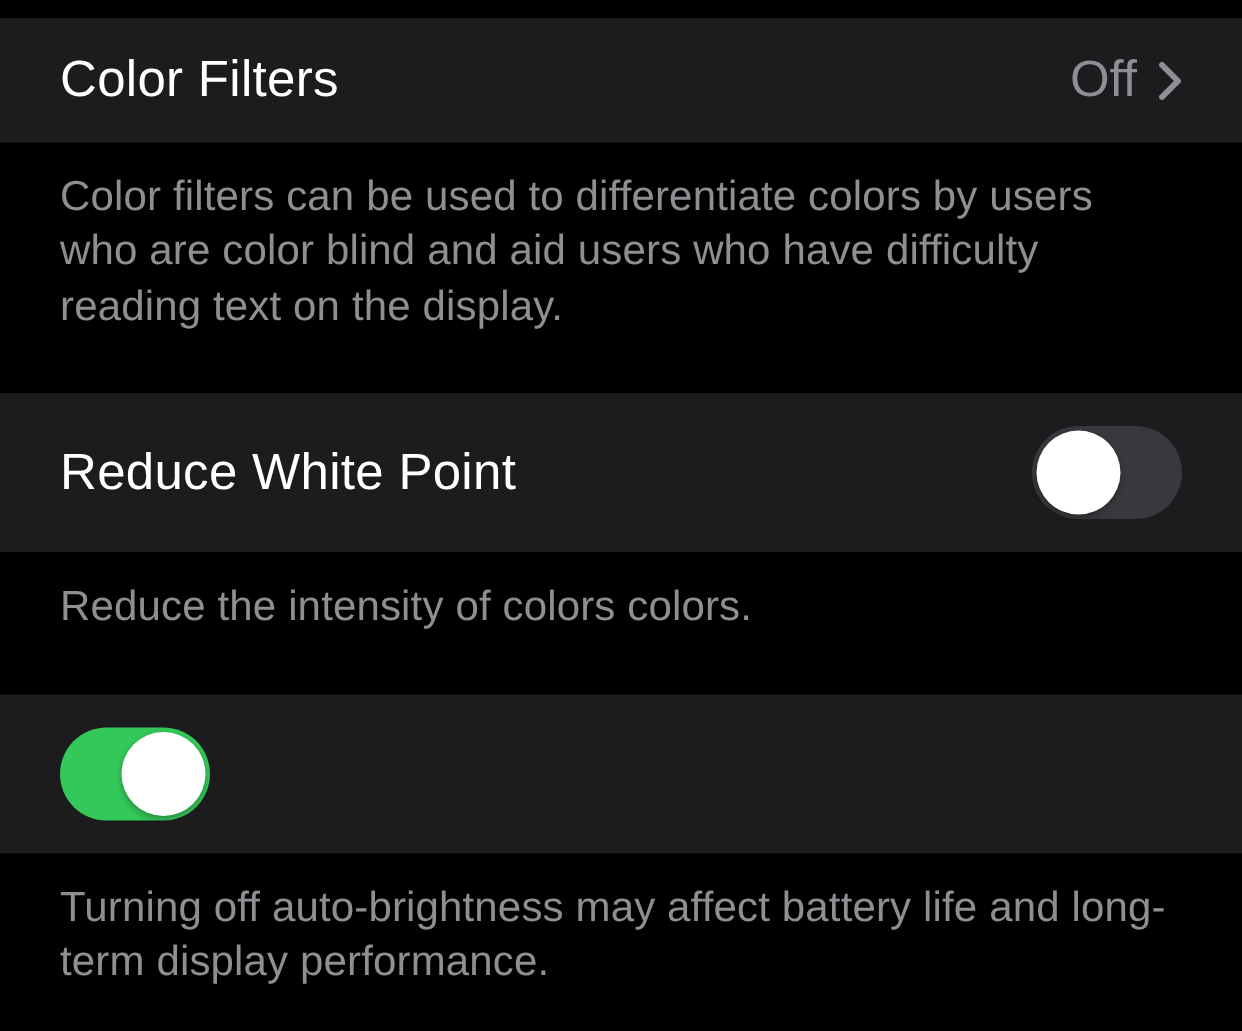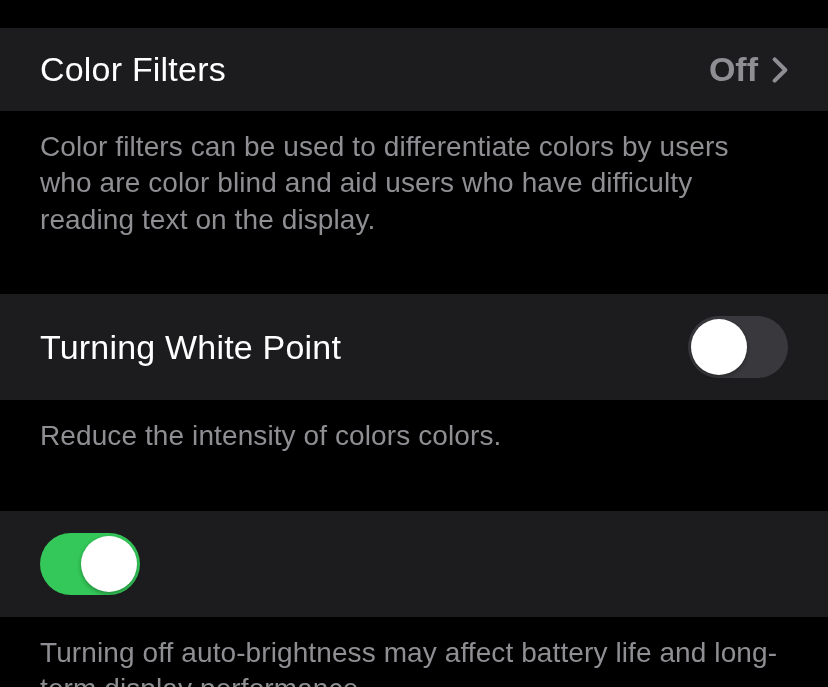--- a/index.html
+++ b/index.html
@@ -16,37 +16,36 @@
     }
     .section {
       width: 100%;
     }
     .row {
       background: #1c1c1e;
       display: flex;
       align-items: center;
       justify-content: space-between;
       padding: 22px 40px;
-      margin-top: 16px;
     }
     .row-label {
       color: #ffffff;
       font-size: 34px;
       font-weight: 400;
       letter-spacing: 0.2px;
     }
     .row-right {
       display: flex;
       align-items: center;
       gap: 14px;
     }
     .row-value {
       color: #8e8e93;
       font-size: 34px;
-      font-weight: 700;
+      font-weight: 400;
     }
     .chevron {
       display: inline-flex;
       align-items: center;
       justify-content: center;
     }
     .chevron svg {
       width: 16px;
       height: 28px;
     }
@@ -105,21 +104,21 @@
           <path d="M2 2 L10 10 L2 18" stroke="#8e8e93" stroke-width="3" stroke-linecap="round" stroke-linejoin="round"></path>
         </svg>
       </span>
     </div>
   </div>
   <div class="footer-text">Color filters can be used to differentiate colors by users who are color blind and aid users who have difficulty reading text on the display.</div>
 </div>
 
 <div class="section">
   <div class="row">
-    <span class="row-label">Turning White Point</span>
+    <span class="row-label">Reduce White Point</span>
     <div class="toggle toggle-off">
       <div class="toggle-knob"></div>
     </div>
   </div>
   <div class="footer-text">Reduce the intensity of colors colors.</div>
 </div>
 
 <div class="section">
   <div class="row">
     <div class="toggle toggle-on">

